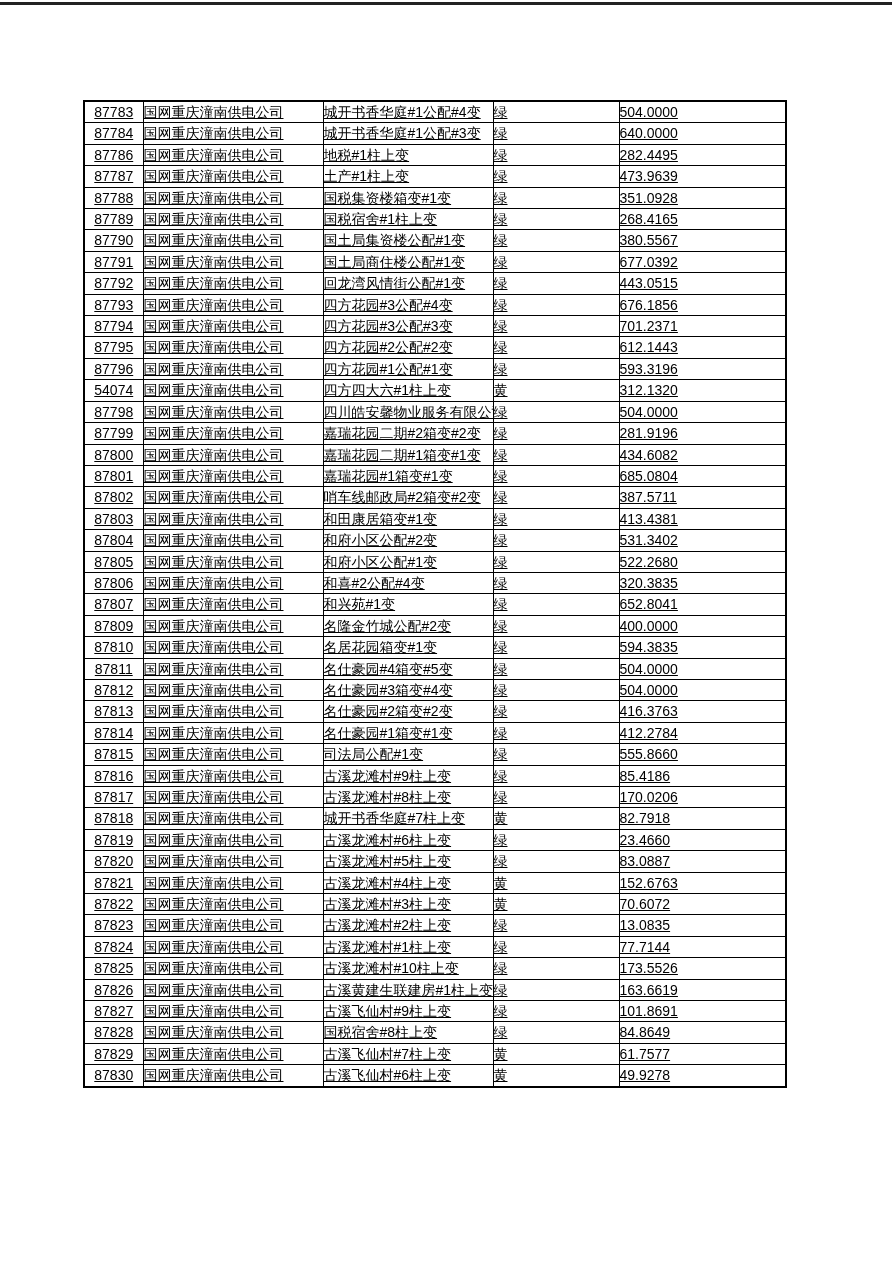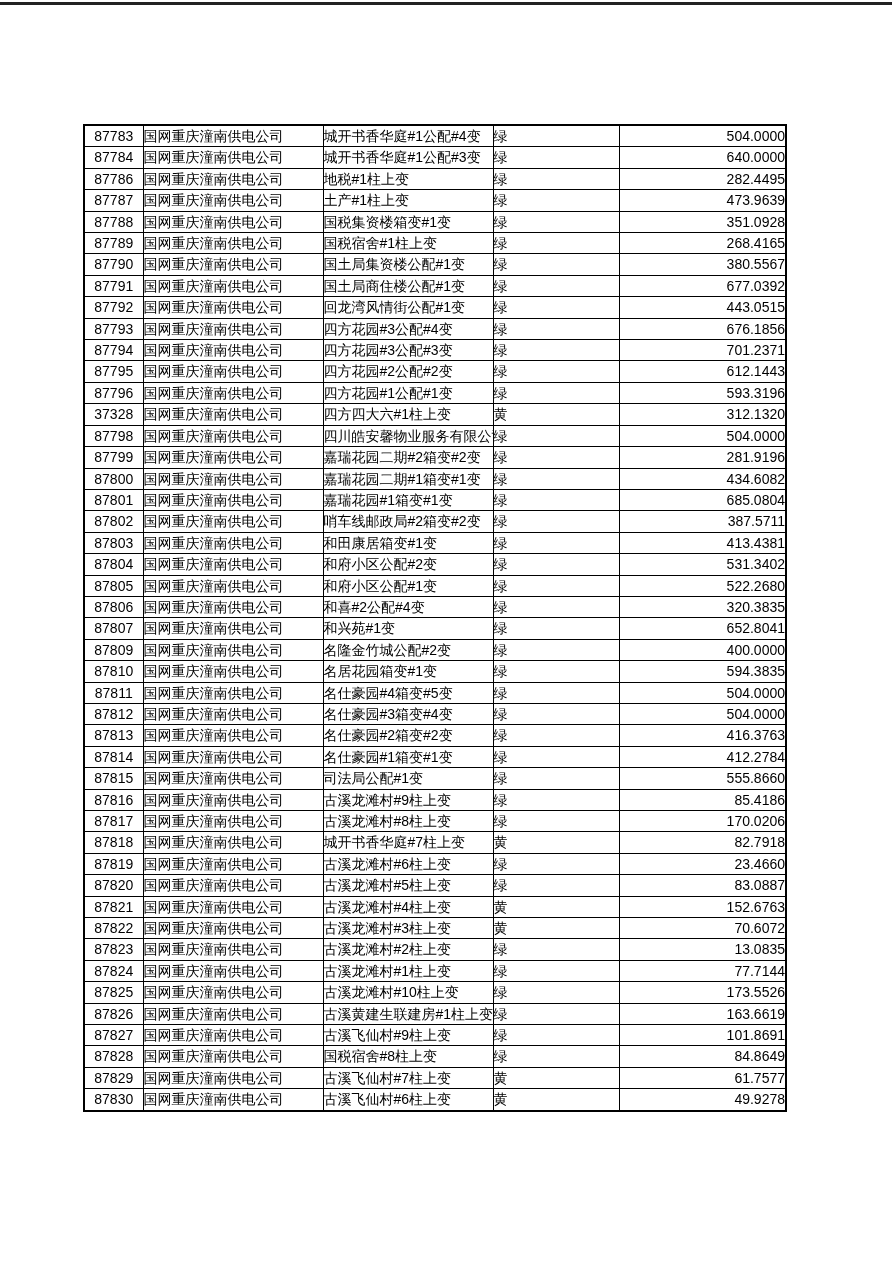--- a/index.html
+++ b/index.html
@@ -18,25 +18,26 @@
     position: absolute;
     top: 2px;
     left: 0;
     width: 892px;
     height: 3px;
     background: #222222;
   }
   table.data-grid {
     position: absolute;
     left: 83px;
-    top: 124px;
+    top: 100px;
     width: 702px;
     border-collapse: collapse;
     table-layout: fixed;
     border: 2px solid #000000;
+    text-decoration: underline;
   }
   table.data-grid td {
     border: 1px solid #000000;
     height: 20.4px;
     line-height: 20.4px;
     padding: 0;
     vertical-align: middle;
     white-space: nowrap;
     overflow: hidden;
     font-size: 14px;
@@ -55,21 +56,21 @@
     padding-left: 4px;
     font-size: 13.5px;
     overflow: visible; 
     margin-left: 40px;
   }
   td.c-status {
     padding-left: 3px;
     font-size: 13px;
   }
   td.c-value {
-    text-align: right;
+    text-align: left;
     font-size: 14px;
   }
   col.col-id      { width: 59px; }
   col.col-company { width: 180px; }
   col.col-name    { width: 170px; }
   col.col-status  { width: 126px; }
   col.col-value   { width: 167px; }
 </style>
 </head>
 <body>
@@ -170,21 +171,21 @@
     <td class="c-value">612.1443</td>
   </tr>
       <tr>
     <td class="c-id">87796</td>
     <td class="c-company">国网重庆潼南供电公司</td>
     <td class="c-name">四方花园#1公配#1变</td>
     <td class="c-status">绿</td>
     <td class="c-value">593.3196</td>
   </tr>
       <tr>
-    <td class="c-id">37328</td>
+    <td class="c-id">54074</td>
     <td class="c-company">国网重庆潼南供电公司</td>
     <td class="c-name">四方四大六#1柱上变</td>
     <td class="c-status">黄</td>
     <td class="c-value">312.1320</td>
   </tr>
       <tr>
     <td class="c-id">87798</td>
     <td class="c-company">国网重庆潼南供电公司</td>
     <td class="c-name">四川皓安馨物业服务有限公司</td>
     <td class="c-status">绿</td>

